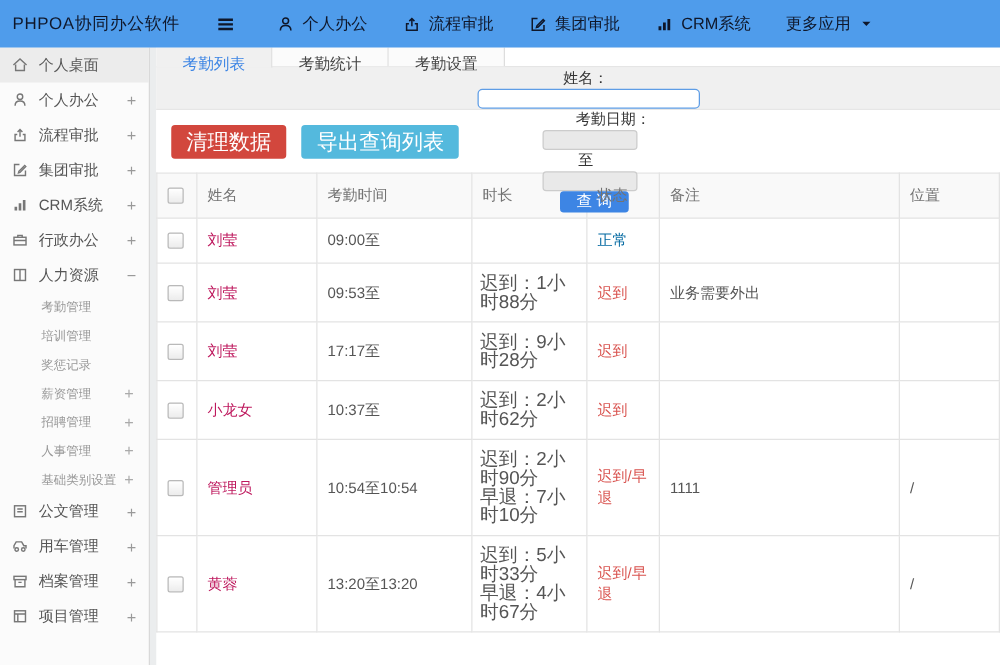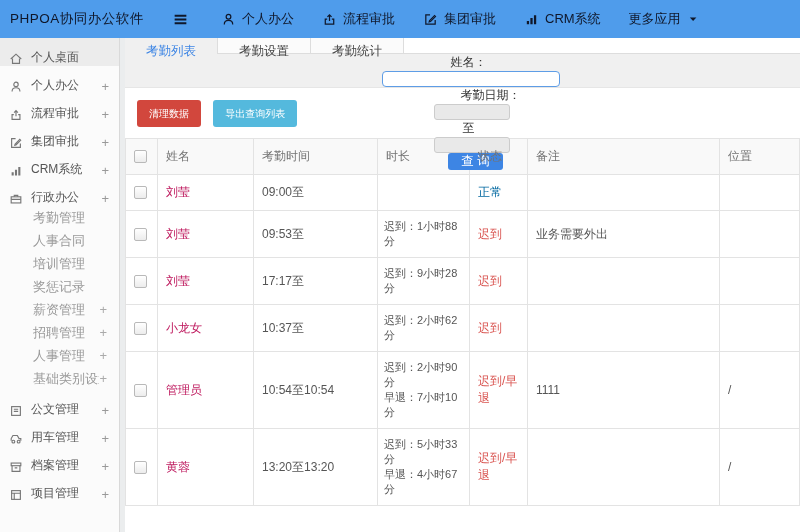--- a/index.html
+++ b/index.html
@@ -13,30 +13,30 @@
   .logo { width:128px; padding-left:10px; font-size:13.5px; letter-spacing:.5px; white-space:nowrap; }
   .menu-toggle { margin-left:44px; margin-right:18px; display:flex; align-items:center; cursor:pointer; }
   .topnav { display:flex; align-items:center; height:100%; }
   .topnav-item { display:flex; align-items:center; gap:6px; padding:0 14px; height:100%;
     font-size:13px; cursor:pointer; white-space:nowrap; }
   .topnav-item svg { display:block; }
 
   
   .sidebar { position:absolute; top:38px; left:0; width:120px; bottom:0;
     background:#fbfbfb; border-right:1px solid #d9d9d9; }
-  .side-item { height:28px; display:flex; align-items:flex-end; padding:0 10px 0 9px;
+  .side-item { height:28px; display:flex; align-items:center; padding:0 10px 0 9px;
     color:#555; cursor:pointer; }
   .side-item.active { background:#ececec; }
   .side-item .sicon { width:15px; display:flex; color:#777; }
   .side-item .slabel { flex:1; margin-left:7px; font-size:12px; white-space:nowrap; overflow:hidden; }
   .side-item .sexp { color:#999; font-size:13px; width:10px; text-align:right; }
   .subgroup { }
   .sub-item { height:23px; display:flex; align-items:center; padding:0 12px 0 33px;
     color:#999; cursor:pointer; }
-  .sub-item .slabel { flex:1; font-size:13px; white-space:nowrap; overflow:hidden; }
+  .sub-item .slabel { flex:1; font-size:10px; white-space:nowrap; overflow:hidden; }
   .sub-item .sexp { color:#aaa; font-size:13px; }
 
   
   .content { position:absolute; top:38px; left:125px; width:675px; bottom:0; background:#fff; }
 
   .tabstrip { height:16px; background:#fff; border-bottom:1px solid #ddd; display:flex; }
   .tab { padding:0 21px; line-height:26px; font-size:12.5px; color:#444;
     border-right:1px solid #ddd; cursor:pointer; background:#fbfbfb; }
   .tab.active { color:#3d85e4; background:#f0f0f0; margin-bottom:-1px; }
 
@@ -47,30 +47,30 @@
     border-radius:4px; background:#fff; padding:0 6px; font-size:12px; outline:none; }
   .date-label { margin-left:44px; }
   .date-input { width:76px; height:22px; margin-left:6px; border:1px solid #ccc;
     border-radius:3px; background:#e9e9e9; padding:0 5px; font-size:12px; }
   .to-label { margin:0 10px; color:#333; }
   .search-btn { margin-left:14px; height:25px; padding:0 13px; background:#3d85e4;
     color:#fff; border:none; border-radius:3px; font-size:12.5px; cursor:pointer; white-space:nowrap; }
 
   .actionbar { padding:12px 0 11px 12px; background:#fff; }
   .btn { height:27px; padding:0 12px; border:none; border-radius:3px; color:#fff;
-    font-size:10px; cursor:pointer; margin-right:9px; }
+    font-size:17px; cursor:pointer; margin-right:9px; }
   .btn-danger { background:#d2473d; }
   .btn-info { background:#54b9dd; }
 
   
   table { width:675px; border-collapse:collapse; table-layout:fixed; }
   th, td { border:1px solid #e3e3e3; padding:9px 8px; text-align:left;
     font-weight:normal; font-size:12px; color:#555; vertical-align:middle; }
   th { background:#f9f9f9; color:#737373; }
-  td.cell-duration { font-size:11px; padding:8px 4px 8px 6px; line-height:15px; }
+  td.cell-duration { font-size:15px; padding:8px 4px 8px 6px; line-height:15px; }
   .chk { width:13px; height:13px; border:1px solid #b9b9b9; border-radius:2px;
     background:linear-gradient(#fff,#ececec); cursor:pointer; }
   a.name-link { color:#be185d; text-decoration:none; cursor:pointer; }
   .st-late { color:#d9534f; }
   .st-normal { color:#0369a1; }
 </style>
 </head>
 <body>
 
 <div class="topbar">
@@ -180,27 +180,33 @@
     <div class="side-item">
       <span class="sicon" style="display:inline-flex">
         <svg width="14" height="14" viewBox="0 0 16 16" fill="none" stroke="currentColor" stroke-width="1.3">
           <rect x="2.5" y="5.5" width="11" height="7"></rect>
           <path d="M6 5.5V3.8h4v1.7M2.5 8.5h11"></path>
         </svg>
       </span>
       <span class="slabel">行政办公</span>
       <span class="sexp">+</span>
     </div>
+    <div class="side-item">
+      <span class="sicon" style="display:inline-flex">
+        <svg width="14" height="14" viewBox="0 0 16 16" fill="none" stroke="currentColor" stroke-width="1.3">
+          <rect x="3" y="3" width="10" height="10"></rect>
+          <path d="M8 3v10"></path>
+        </svg>
+      </span>
+      <span class="slabel">人力资源</span>
+      <span class="sexp">−</span>
+    </div>
     <div class="subgroup">
       <div class="sub-item">
         <span class="slabel">考勤管理</span>
-        <span class="sexp"></span>
-      </div>
-      <div class="sub-item">
-        <span class="slabel">人事合同</span>
         <span class="sexp"></span>
       </div>
       <div class="sub-item">
         <span class="slabel">培训管理</span>
         <span class="sexp"></span>
       </div>
       <div class="sub-item">
         <span class="slabel">奖惩记录</span>
         <span class="sexp"></span>
       </div>
@@ -260,22 +266,22 @@
         </svg>
       </span>
       <span class="slabel">项目管理</span>
       <span class="sexp">+</span>
     </div>
   </div>
 
 <div class="content">
   <div class="tabstrip" id="tabstrip">
       <div class="tab active">考勤列表</div>
+      <div class="tab">考勤统计</div>
       <div class="tab">考勤设置</div>
-      <div class="tab">考勤统计</div>
     </div>
 
   <div class="filterbar">
     <label>姓名：</label>
     <input class="name-input" value="" style="">
     <label class="date-label">考勤日期：</label>
     <input class="date-input" readonly="" value="" style="">
     <span class="to-label">至</span>
     <input class="date-input" readonly="" value="" style="">
     <button class="search-btn">查 询</button>

